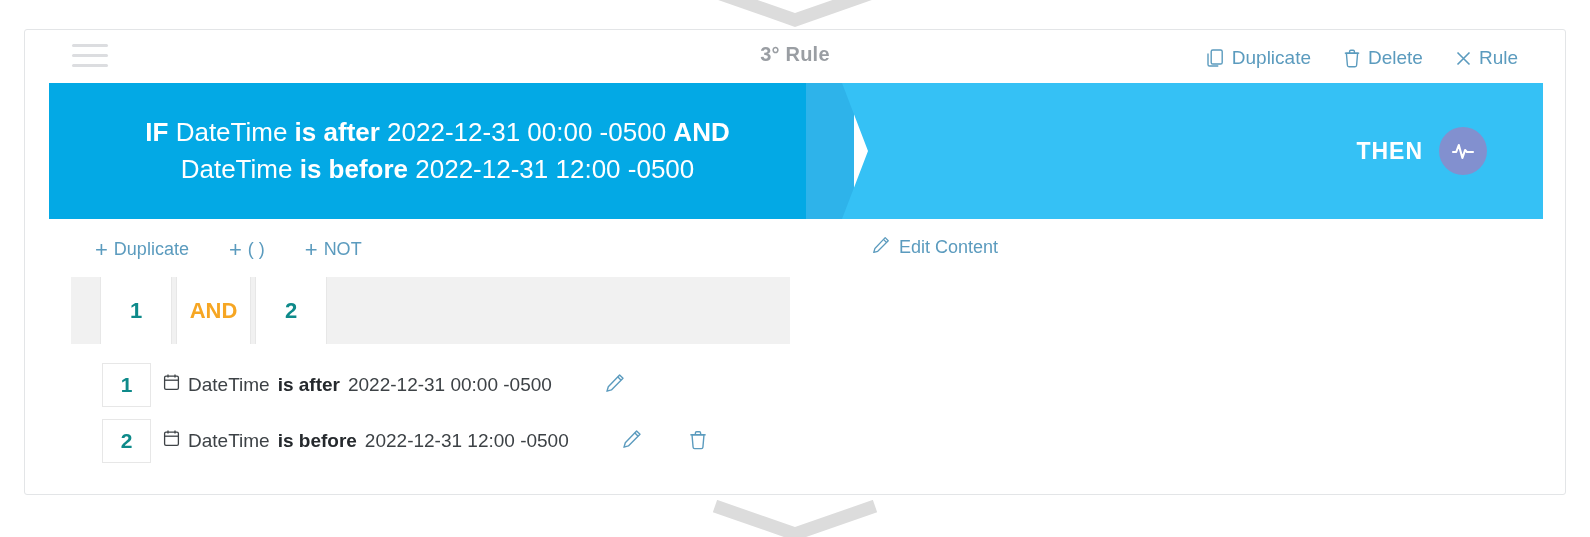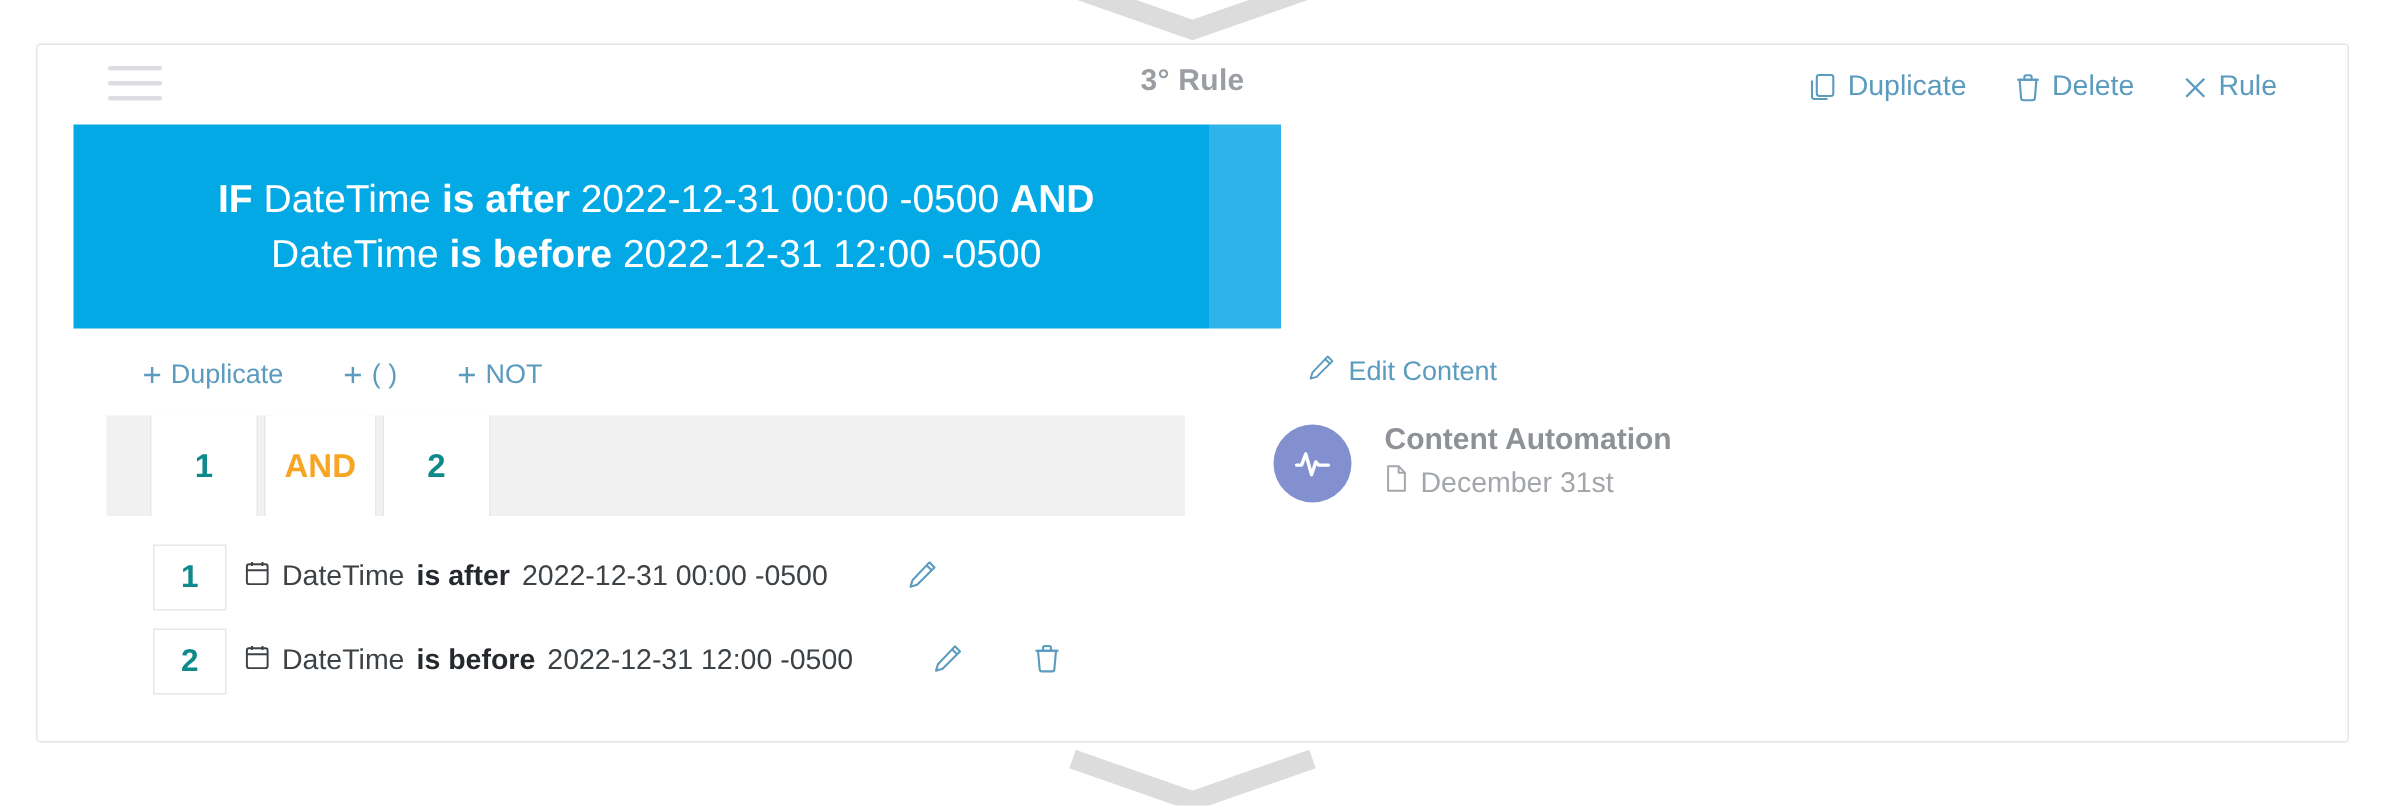--- a/index.html
+++ b/index.html
@@ -371,20 +371,30 @@
         <span>DateTime</span>
         <b>is after</b>
         <span>2022-12-31 00:00 -0500</span>
         <b>AND</b><br>
         <span>DateTime</span>
         <b>is before</b>
         <span>2022-12-31 12:00 -0500</span>
       </div>
     </div>
 
+    <div class="banner-then">
+      <div class="then-wrap">
+        <span class="then-label">THEN</span>
+        <span class="pulse-circle">
+          <svg width="30" height="30" viewBox="0 0 30 30" fill="none" stroke="#ffffff" stroke-width="2.1" stroke-linecap="round" stroke-linejoin="round">
+            <path d="M5 16h3.2l2.6-7 3.6 13 2.7-8 1.8 2h6.1"></path>
+          </svg>
+        </span>
+      </div>
+    </div>
 
   </div>
 
   <div class="body">
 
     <div class="cond-toolbar">
       <div class="tb-btn">
         <span class="tb-plus">+</span>
         <span>Duplicate</span>
       </div>
@@ -464,39 +474,20 @@
       <div class="edit-action">
         <span>
           <svg width="20" height="20" viewBox="0 0 22 22" fill="none" stroke="#5b9bbe" stroke-width="1.4" stroke-linejoin="round">
             <path d="M15.6 2.9l3.4 3.4L7.4 17.9 3 19.2l1.3-4.4z"></path>
             <path d="M13.7 4.8l3.4 3.4"></path>
           </svg>
         </span>
         <span>Edit Content</span>
       </div>
 
-      <div class="action-card">
-        <span class="action-icon">
-          <svg width="32" height="32" viewBox="0 0 30 30" fill="none" stroke="#ffffff" stroke-width="2.1" stroke-linecap="round" stroke-linejoin="round">
-            <path d="M5 16h3.2l2.6-7 3.6 13 2.7-8 1.8 2h6.1"></path>
-          </svg>
-        </span>
-        <div>
-          <div class="action-title">Content Automation</div>
-          <div class="action-sub">
-            <span>
-              <svg width="16" height="20" viewBox="0 0 16 20" fill="none" stroke="#a3a7ab" stroke-width="1.3" stroke-linejoin="round">
-                <path d="M2.4 1.8h7l4.2 4.3v12.1H2.4z"></path>
-                <path d="M9.4 1.8v4.3h4.2"></path>
-              </svg>
-            </span>
-            <span>December 31st</span>
-          </div>
-        </div>
-      </div>
 
     </div>
 
   </div>
 </div>
 
 <svg class="chev bottom" viewBox="0 0 1590 40" preserveAspectRatio="none">
   <polyline points="715,6 795,34 875,6" fill="none" stroke="#dcdcdc" stroke-width="13"></polyline>
 </svg>
 

